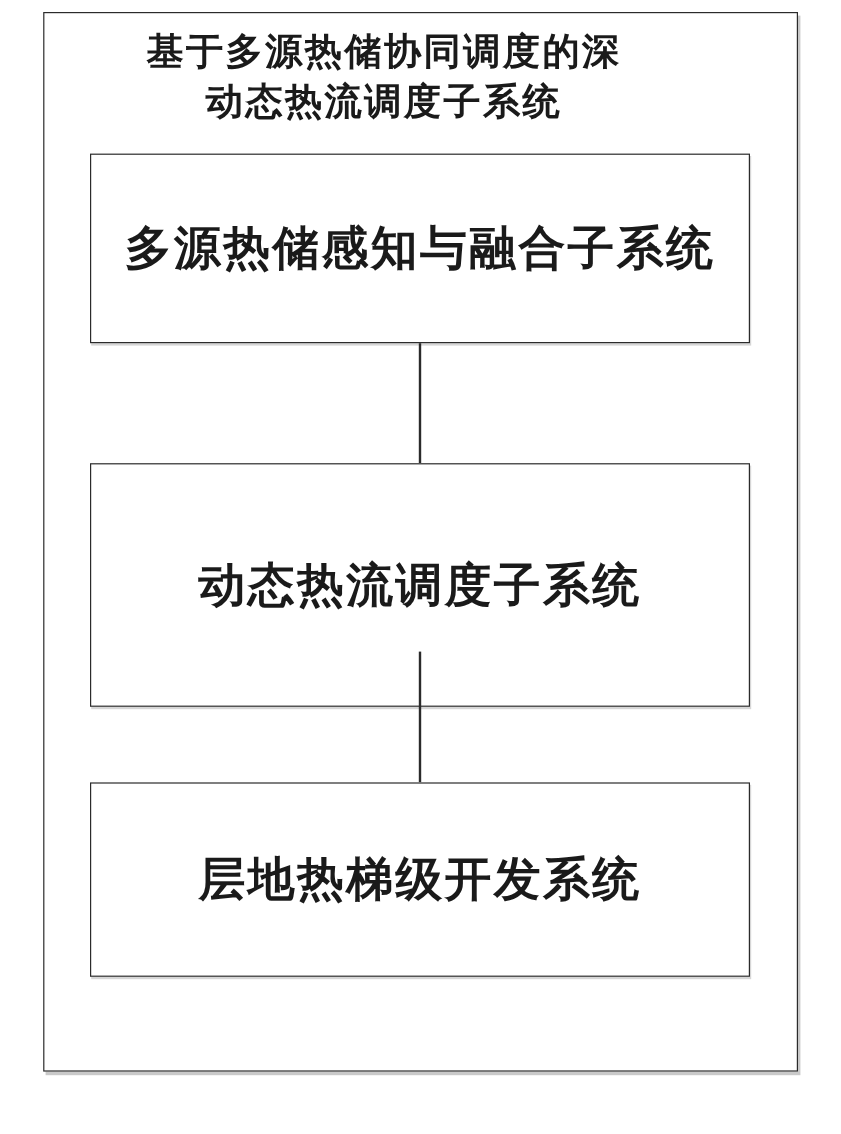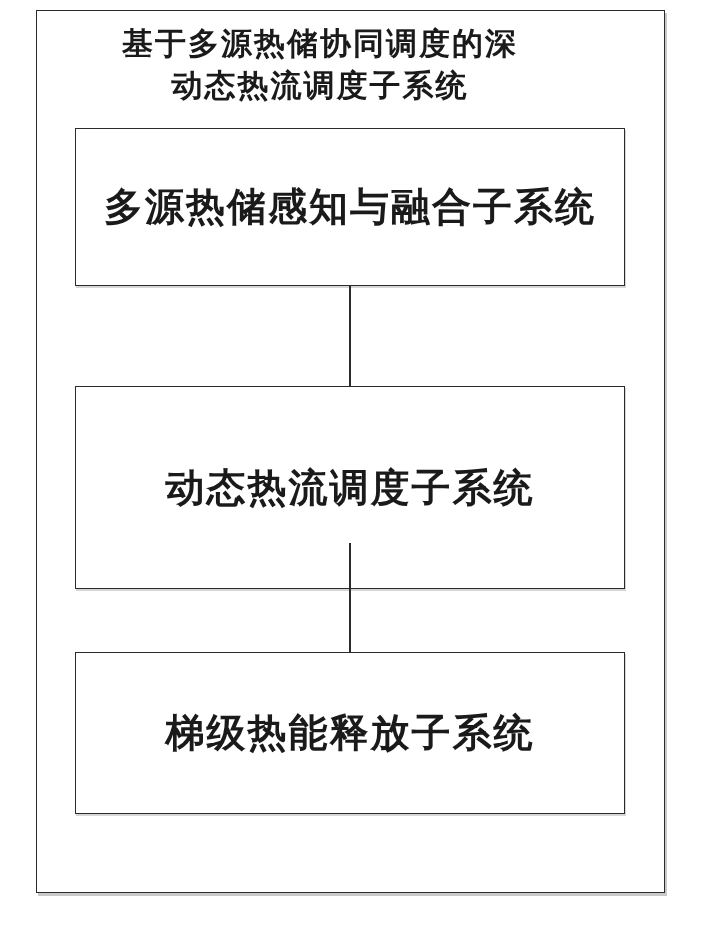--- a/index.html
+++ b/index.html
@@ -84,16 +84,16 @@
 
   <div class="connector connector-1"></div>
 
   <div class="sub-box box-2">
     <span>动态热流调度子系统</span>
   </div>
 
   <div class="connector connector-2"></div>
 
   <div class="sub-box box-3">
-    <span>梯级热能释放子系统</span>
+    <span>层地热梯级开发系统</span>
   </div>
 
 </div>
 
 </body></html>

